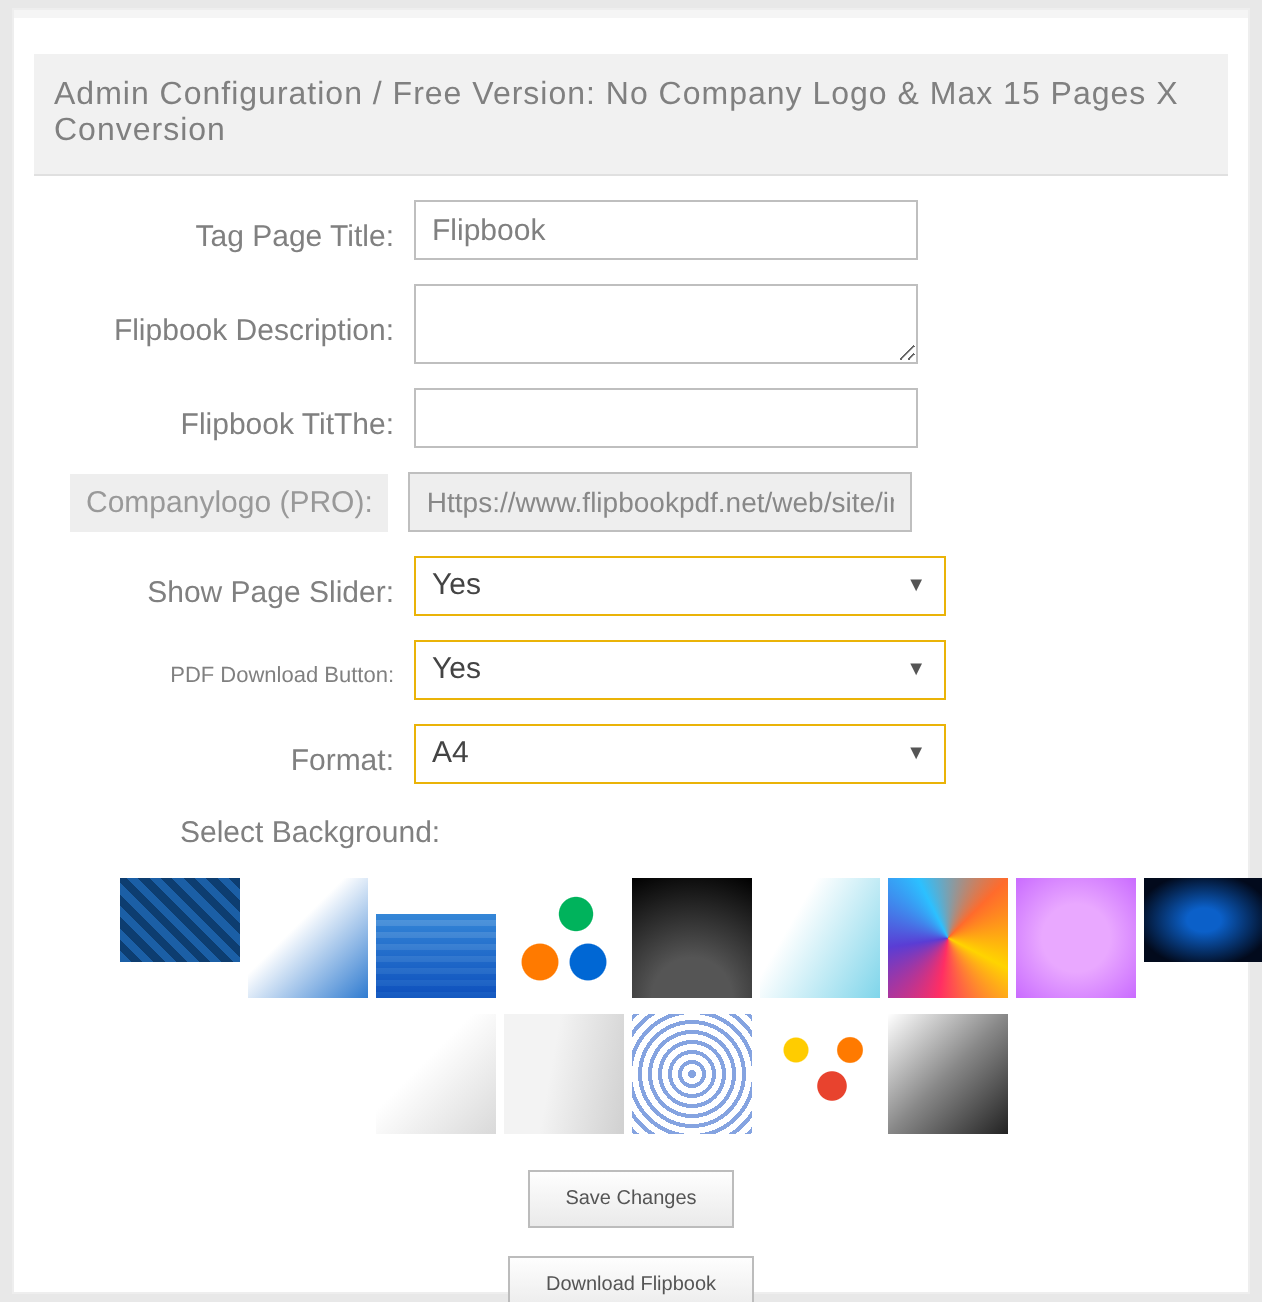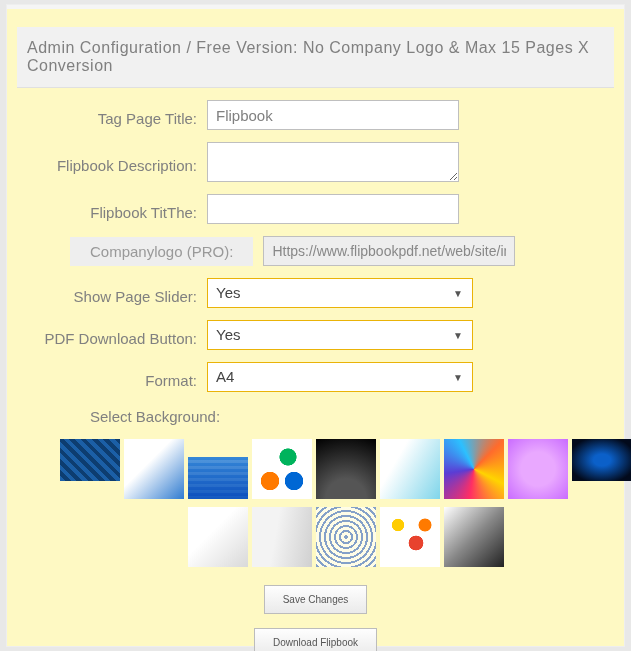--- a/index.html
+++ b/index.html
@@ -4,21 +4,21 @@
   <style>
     * { box-sizing: border-box; margin: 0; padding: 0; }
     body {
       width: 631px;
       height: 651px;
       background: #e8e8e8;
       font-family: Arial, Helvetica, sans-serif;
       overflow: hidden;
     }
     .page {
-      background: #fef9c3;
+      background: #ffffff;
       margin: 4px 6px;
       height: 643px;
       position: relative;
       border: 1px solid #eee;
     }
     .topstrip {
       height: 4px;
       background: #f5f5f5;
       position: relative;
     }
@@ -63,24 +63,24 @@
     .readonly-field {
       background: #eeeeee;
       color: #888;
       font-size: 14px;
       overflow: hidden;
       white-space: nowrap;
     }
     .label-disabled {
       background: #eeeeee;
       color: #999;
-      padding: 6px 20px;
+      padding: 6px 8px;
       display: inline-block;
       width: auto;
-      margin-left: 63px;
+      margin-left: 28px;
       text-align: right;
     }
     .select-wrap {
       position: relative;
       width: 266px;
     }
     .select {
       width: 266px;
       height: 30px;
       border: 1px solid #eab308;
@@ -189,21 +189,21 @@
 
   <div class="form-row">
     <div class="form-label">Show Page Slider:</div>
     <div class="select-wrap">
       <div class="select">Yes</div>
       <span class="select-caret">▼</span>
     </div>
   </div>
 
   <div class="form-row">
-    <div class="form-label" style="font-size:15px;">PDF Download Button:</div>
+    <div class="form-label" style="font-size:11px;">PDF Download Button:</div>
     <div class="select-wrap">
       <div class="select">Yes</div>
       <span class="select-caret">▼</span>
     </div>
   </div>
 
   <div class="form-row">
     <div class="form-label">Format:</div>
     <div class="select-wrap">
       <div class="select">A4</div>

